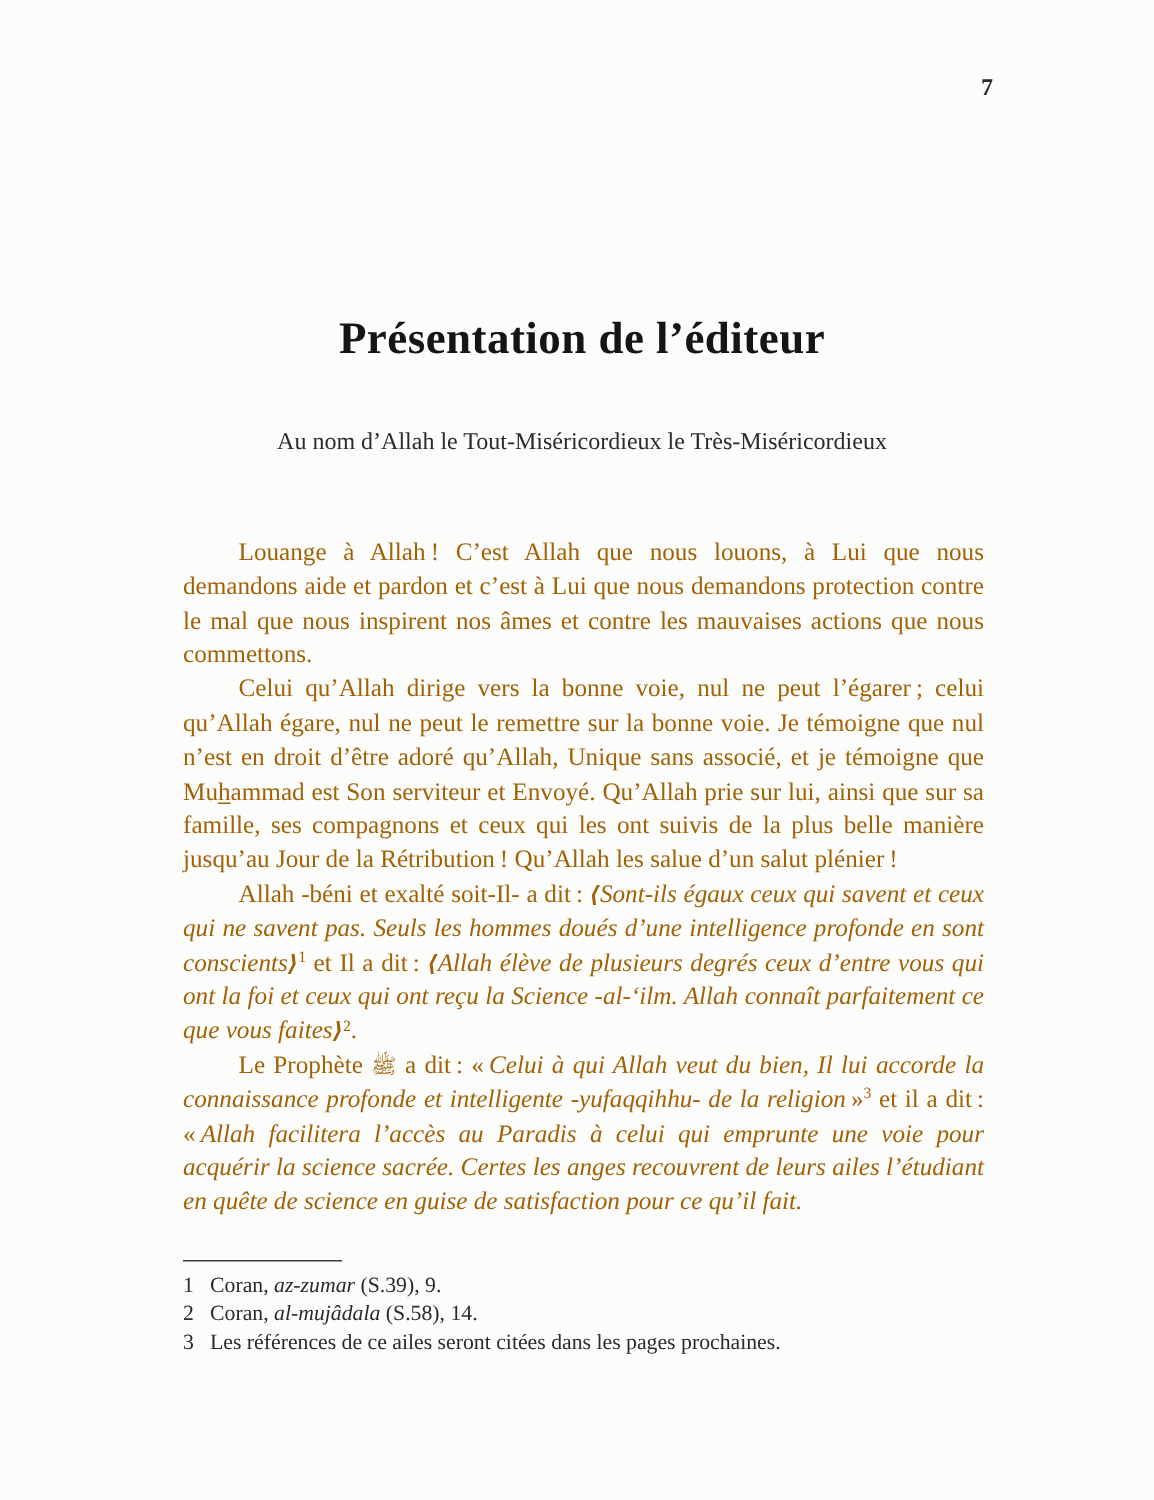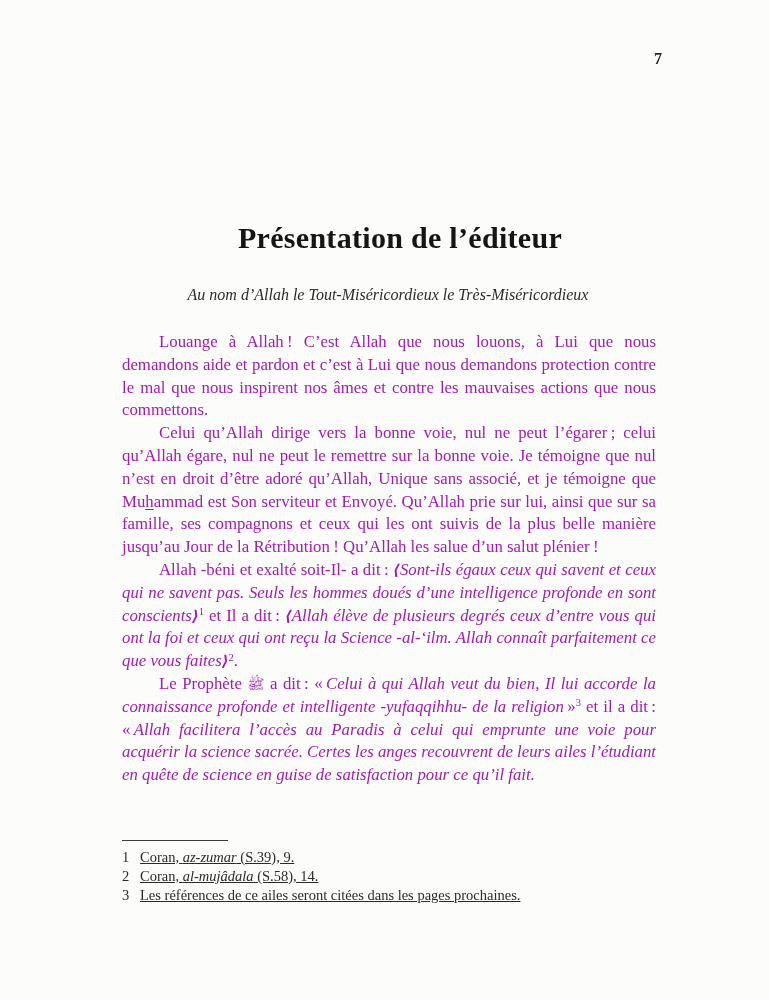--- a/index.html
+++ b/index.html
@@ -24,46 +24,45 @@
     text-align: right;
     font-size: 16px;
     font-weight: bold;
     color: #2a2a2a;
   }
   .title {
     position: absolute;
     top: 209px;
     left: 110px;
     width: 556px;
-    margin: 12px;
+    margin: 0;
     text-align: center;
     font-size: 30px;
     font-weight: 700;
     letter-spacing: 0.3px;
     color: #151515;
   }
   .basmala {
     position: absolute;
     top: 286px;
     left: 110px;
     width: 556px;
     text-align: center;
-    font-style: italic;
     font-size: 16px;
     color: #2b2b2b;
   }
   .body-text {
     position: absolute;
-    top: 331px;
+    top: 357px;
     left: 122px;
     width: 534px;
     font-size: 16.8px;
     line-height: 22.8px;
     text-align: justify;
-    color: #a21caf;
+    color: #a16207;
   }
   .body-text p {
     margin: 0;
     padding: 0;
     text-indent: 37px;
   }
   .seg-italic { font-style: italic; }
   .seg-sup {
     font-size: 10.5px;
     position: relative;
@@ -102,21 +101,21 @@
     margin-bottom: 7px;
   }
   .footnote {
     display: flex;
     align-items: flex-start;
   }
   .fn-num {
     flex: none;
     width: 18px;
   }
-  .fn-text { flex: 1; text-decoration: underline; }
+  .fn-text { flex: 1; }
 </style>
 </head>
 <body>
 
 <div class="page">
   <div class="page-number">7</div>
 
   <h1 class="title">Présentation de l’éditeur</h1>
 
   <div class="basmala">Au nom d’Allah le Tout-Miséricordieux le Très-Miséricordieux</div>

